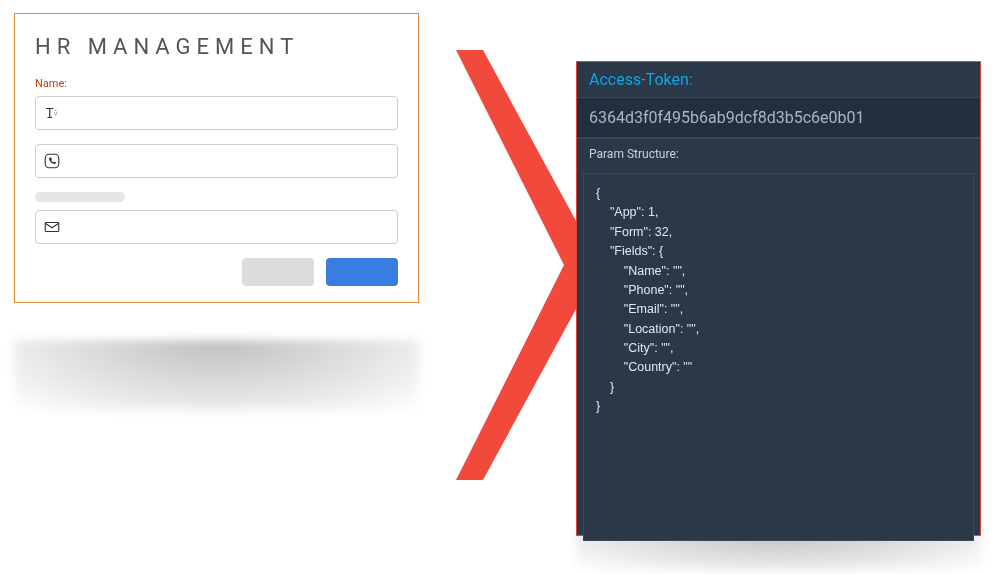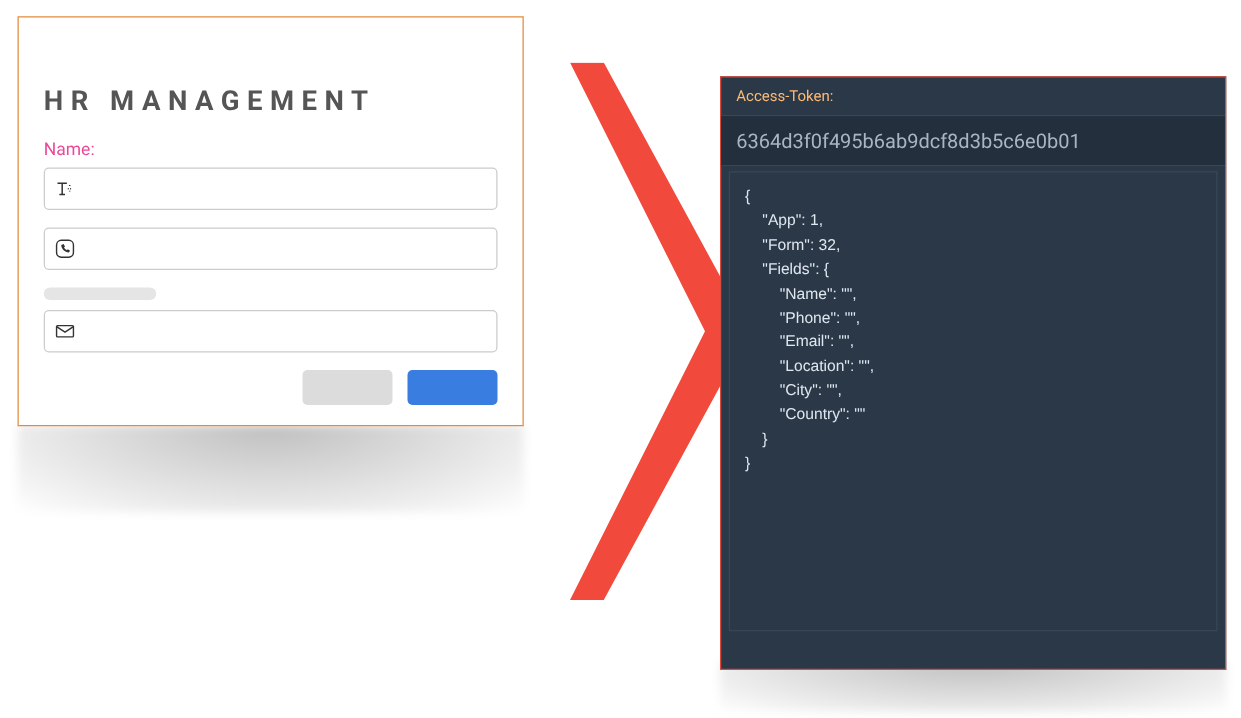--- a/index.html
+++ b/index.html
@@ -39,29 +39,28 @@
       left: 14px;
       top: 340px;
       width: 405px;
       height: 70px;
       background: radial-gradient(ellipse at center top, rgba(0,0,0,0.25), rgba(0,0,0,0));
       z-index: 0;
       filter: blur(4px);
     }
     .form-title {
       font-size: 22px;
-      font-weight: 700;
+      font-weight: 400;
       letter-spacing: 6px;
       color: #555;
       margin-bottom: 18px;
-      margin-top: 35px;
     }
     .field-label {
-      font-size: 14px;
-      color: #ec4899;
+      font-size: 11px;
+      color: #c2410c;
       margin-bottom: 6px;
       display: block;
     }
     .input-wrap {
       position: relative;
       margin-bottom: 14px;
     }
     .input-wrap input {
       width: 100%;
       height: 34px;
@@ -120,22 +119,22 @@
       top: 530px;
       width: 405px;
       height: 40px;
       background: radial-gradient(ellipse at center top, rgba(0,0,0,0.25), rgba(0,0,0,0));
       z-index: 0;
       filter: blur(4px);
     }
     .api-label {
       padding: 8px 12px;
       border-bottom: 1px solid #3a4656;
-      color: #fdba74;
-      font-size: 12px;
+      color: #0ea5e9;
+      font-size: 16px;
     }
     .api-token {
       padding: 10px 12px;
       background: #232f3d;
       border-bottom: 1px solid #3a4656;
       font-size: 16px;
       color: #aab5c2;
     }
     .api-struct-label {
       padding: 8px 12px;
@@ -203,20 +202,21 @@
   <div class="btn-row">
     <button class="btn btn-secondary"></button>
     <button class="btn btn-primary"></button>
   </div>
 </div>
 
 <div class="api-panel-shadow"></div>
 <div class="api-panel">
   <div class="api-label">Access-Token:</div>
   <div class="api-token">6364d3f0f495b6ab9dcf8d3b5c6e0b01</div>
+  <div class="api-struct-label">Param Structure:</div>
   <div class="api-code">{
     "App": 1,
     "Form": 32,
     "Fields": {
         "Name": "",
         "Phone": "",
         "Email": "",
         "Location": "",
         "City": "",
         "Country": ""

